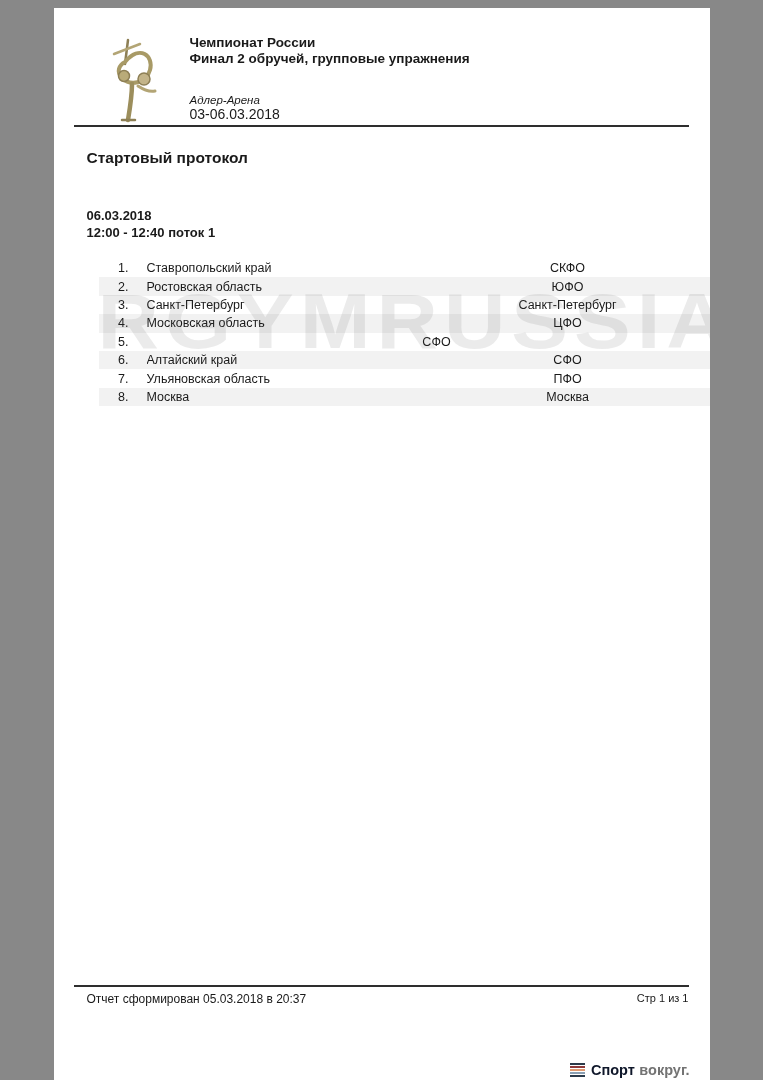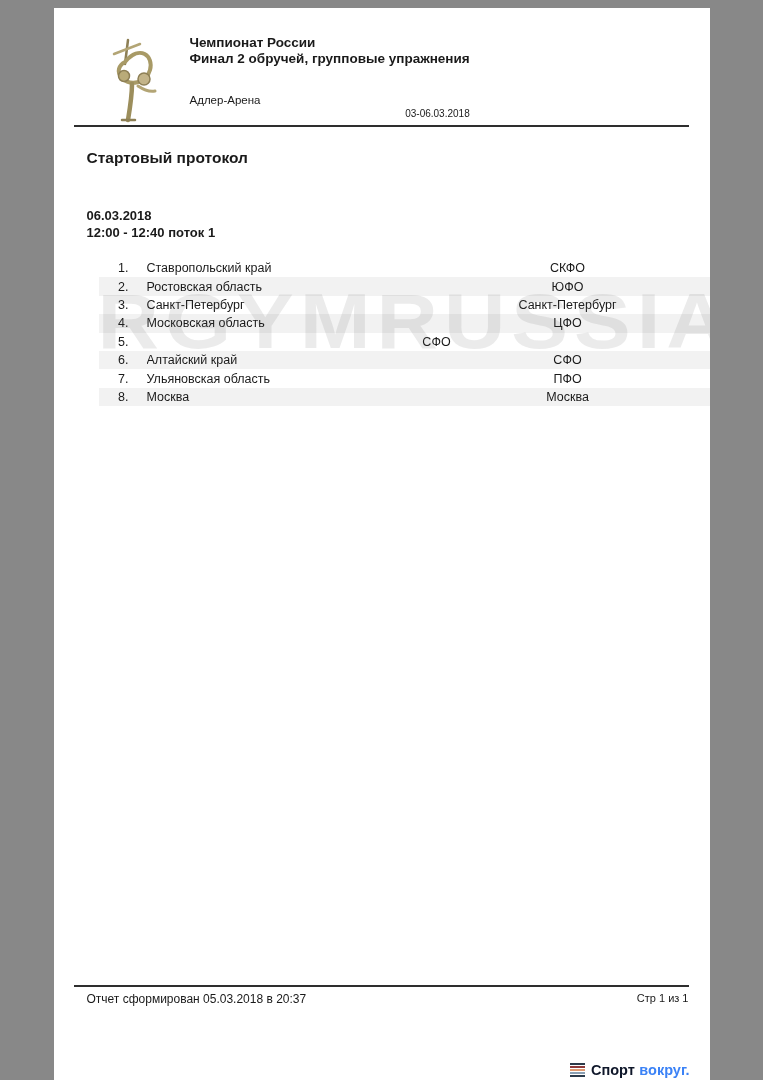--- a/index.html
+++ b/index.html
@@ -10,22 +10,22 @@
     background:#ffffff;
     font-family:"Liberation Sans","DejaVu Sans",sans-serif;
     color:#1a1a1a;
     overflow:hidden;
   }
   
   .logo{position:absolute;left:38px;top:26px;width:70px;height:90px;}
   .hdr-text{position:absolute;left:136px;top:27px;}
   .hdr-competition{font-size:13.5px;font-weight:bold;line-height:16px;}
   .hdr-event{font-size:13.5px;font-weight:bold;line-height:16px;}
-  .hdr-venue{margin-top:26px;font-size:11.5px;line-height:14px;}
-  .hdr-dates{font-size:10px;line-height:14px;text-align:right;}
+  .hdr-venue{margin-top:26px;font-size:11.5px;line-height:14px;font-style:italic;}
+  .hdr-dates{font-size:14px;line-height:14px;}
   .rule{position:absolute;left:20px;right:21px;height:2px;background:#2e2e2e;}
   .rule-top{top:117px;}
   .rule-bottom{top:977px;}
   
   .doc-title{position:absolute;left:33px;top:141px;font-size:15.5px;font-weight:bold;}
   .session{position:absolute;left:33px;top:200px;font-size:13px;font-weight:bold;line-height:16.5px;}
   
   .table{position:absolute;left:45px;top:251px;width:683px;z-index:1;}
   .row{display:flex;align-items:center;height:18.4px;font-size:12.5px;}
   .row.even{background:#f2f2f2;}
@@ -206,17 +206,17 @@
   <div class="branding">
     <span class="stripes">
         <i style="background: rgb(43, 58, 74);"></i>
         <i style="background: rgb(142, 58, 58);"></i>
         <i style="background: rgb(224, 154, 112);"></i>
         <i style="background: rgb(138, 160, 180);"></i>
         <i style="background: rgb(43, 58, 74);"></i>
       </span>
     <span>
       <span class="brand-dark" style="color: #0f172a;">Спорт</span>
-      <span class="brand-blue" style="color: #3b82f6;">вокруг.</span>
+      <span class="brand-blue" style="color: #737373;">вокруг.</span>
     </span>
   </div>
 
 </div>
 
 </body></html>

